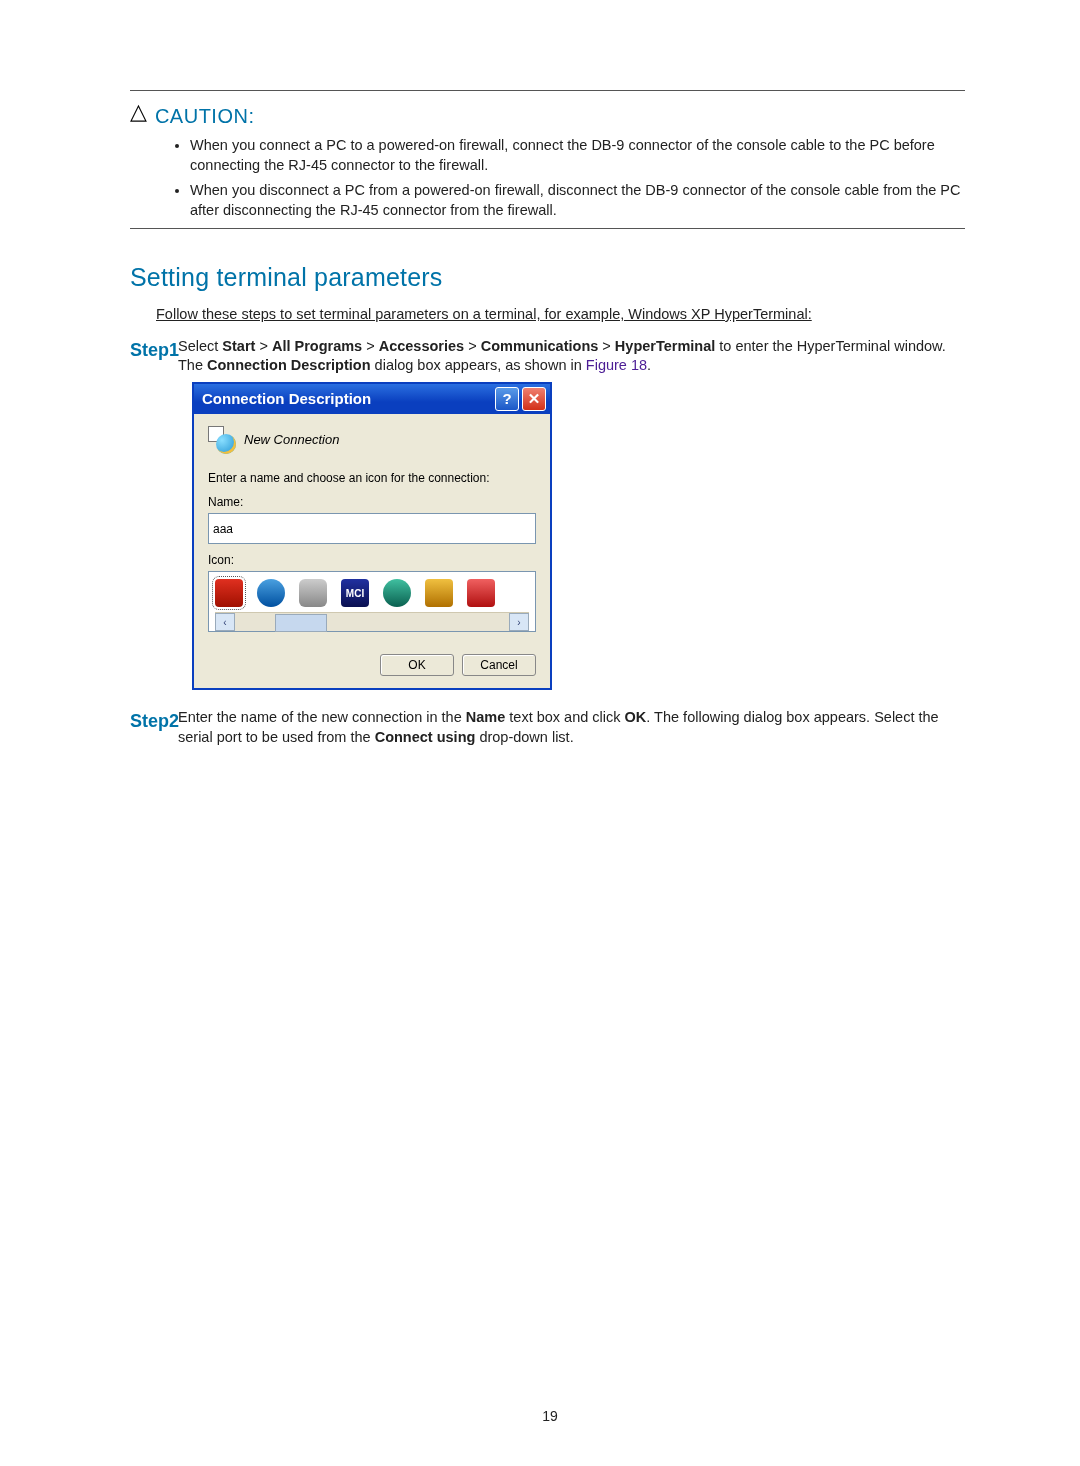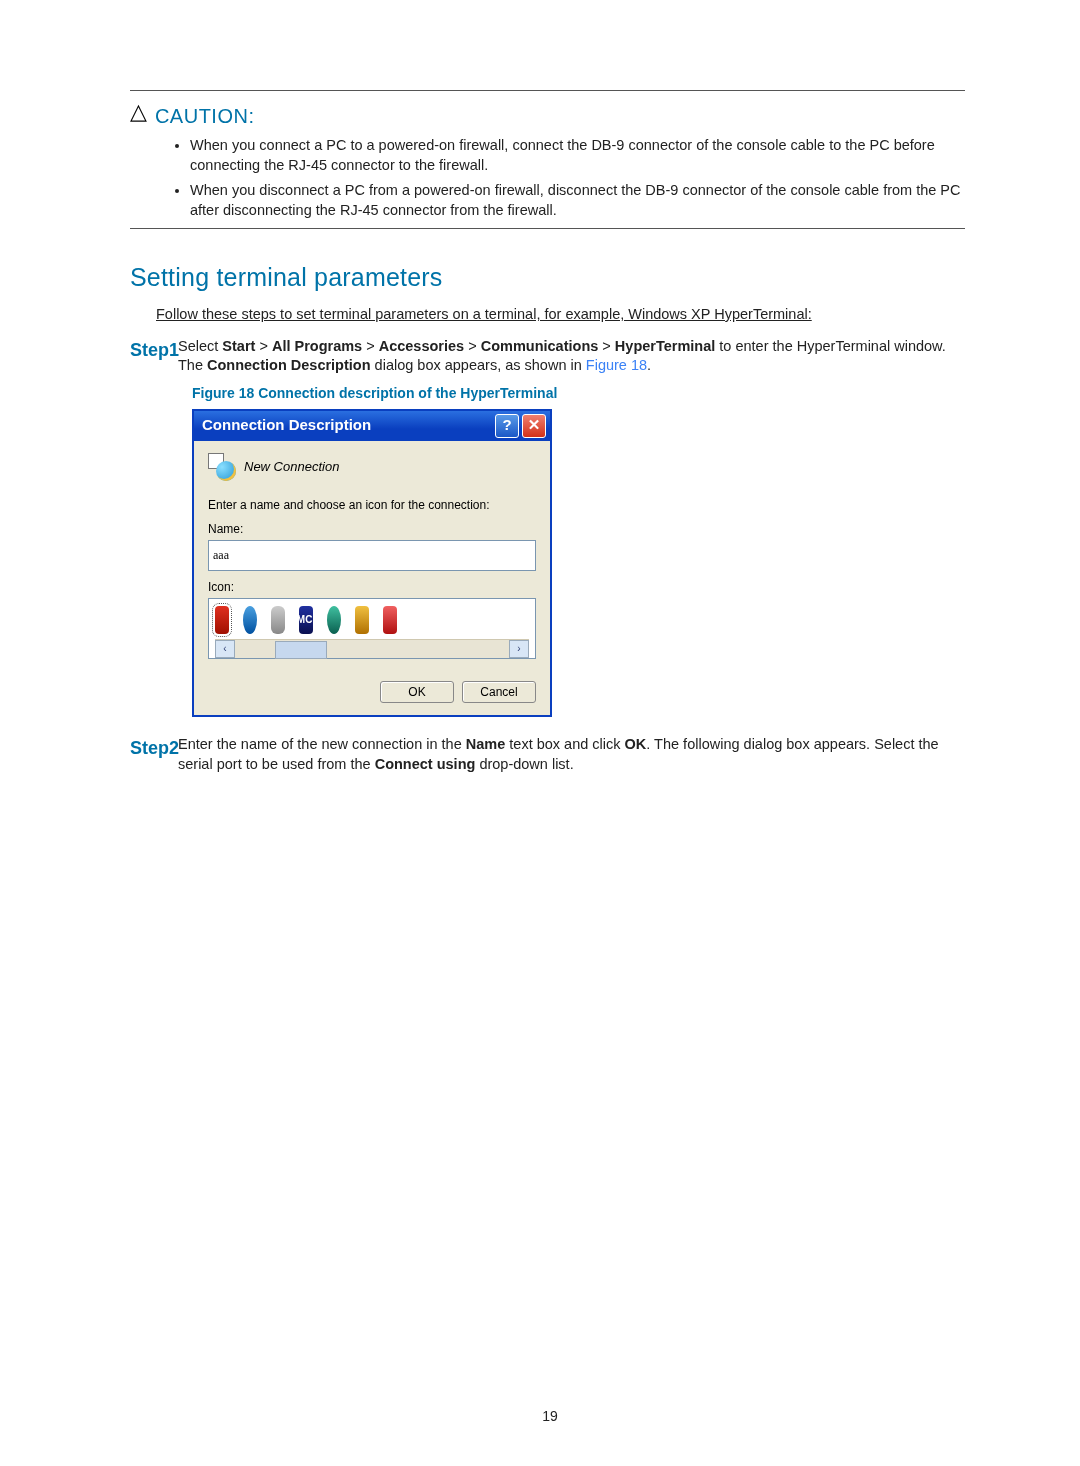--- a/index.html
+++ b/index.html
@@ -31,21 +31,21 @@
     font-weight: 400;
     font-size: 25px;
     margin: 32px 0 10px 0;
     letter-spacing: 0.2px;
   }
   .intro { margin: 0 0 12px 26px; text-decoration: underline; }
   .step-row { display: flex; align-items: flex-start; margin-bottom: 6px; }
   .step-label { color: #0073a8; font-weight: 700; font-size: 18px; width: 48px; flex: 0 0 48px; padding-top:1px; }
   .step-body { flex: 1; }
   .figcap { color: #0073a8; font-weight: 700; font-size: 14px; margin: 8px 0 6px 62px; }
-  .link { color: #3b82f6; }
+  .link { color: #4c1d95; }
   b { font-weight: 700; }
   
   .dialog {
     width: 356px;
     margin-left: 62px;
     border: 2px solid #0a3fbf;
     background: #ece9d8;
     font-family: Tahoma, Arial, sans-serif;
     font-size: 12px;
     color: #000;
@@ -77,28 +77,28 @@
     width: 28px; height: 28px; position: relative; flex: 0 0 28px;
   }
   .globe-ico .doc { position:absolute; left:0; top:0; width:14px; height:14px; background:#fff; border:1px solid #777; }
   .globe-ico .globe { position:absolute; right:0; bottom:0; width:20px; height:20px; border-radius:50%; background: radial-gradient(circle at 30% 30%, #8adfff, #1a8fd0); box-shadow: -2px -2px 0 #f0c040 inset; }
   .row-new .lbl { font-size: 13px; font-style: italic; }
   .prompt { margin: 4px 0 8px 0; font-size: 12px; }
   .flabel { font-size: 12px; margin-bottom: 3px; }
   .tinput {
     width: 100%; box-sizing: border-box; height: 31px;
     border: 1px solid #7a96b0; background:#fff; padding: 11px 4px;
-    font-family: Liberation Serif, serif; font-size: 12px;
+    font-family: Liberation Sans, sans-serif; font-size: 12px;
   }
   .icon-strip {
     border: 1px solid #7a96b0; background: #fff; margin-top:3px;
     padding: 4px 6px 0 6px;
   }
   .icon-row { display:flex; gap: 14px; align-items:center; height: 34px; }
-  .ic { width: 14px; height: 28px; border-radius: 4px; display:flex; align-items:center; justify-content:center; font-size:10px; font-weight:700; color:#fff; }
+  .ic { width: 28px; height: 28px; border-radius: 4px; display:flex; align-items:center; justify-content:center; font-size:10px; font-weight:700; color:#fff; }
   .ic.sel { outline: 1px dotted #555; outline-offset: 2px; background: linear-gradient(#e03020,#a01000); }
   .ic.blue { background: linear-gradient(#4aa0e0,#0050a0); border-radius:50%; }
   .ic.gray { background: linear-gradient(#ccc,#888); border-radius:6px; }
   .ic.mci { background: linear-gradient(#2030a0,#0a1050); }
   .ic.teal { background: linear-gradient(#40c0a0,#0a6050); border-radius:50%; }
   .ic.gold { background: linear-gradient(#f0c040,#b07000); }
   .ic.red2 { background: linear-gradient(#f06060,#b01010); }
   .hscroll {
     height: 18px; background: #e8e4d4; border-top: 1px solid #cfc8b0;
     display:flex; align-items:center; margin-top:2px;
@@ -132,21 +132,20 @@
 
   <p class="intro">Follow these steps to set terminal parameters on a terminal, for example, Windows XP HyperTerminal:</p>
 
   <div class="step-row">
     <div class="step-label">Step1</div>
     <div class="step-body">
       <span>Select </span><b>Start</b><span> &gt; </span><b>All Programs</b><span> &gt; </span><b>Accessories</b><span> &gt; </span><b>Communications</b><span> &gt; </span><b>HyperTerminal</b><span> to enter the HyperTerminal window. The </span><b>Connection Description</b><span> dialog box appears, as shown in </span><span class="link">Figure 18</span><span>.</span>
     </div>
   </div>
 
-  <div class="figcap">Figure 18 Connection description of the HyperTerminal</div>
 
   <div class="dialog">
     <div class="titlebar">
       <div class="t-label">Connection Description</div>
       <div class="titlebox help">
           <span>?</span>
         </div>
       <div class="titlebox close">
           <span>✕</span>
         </div>

